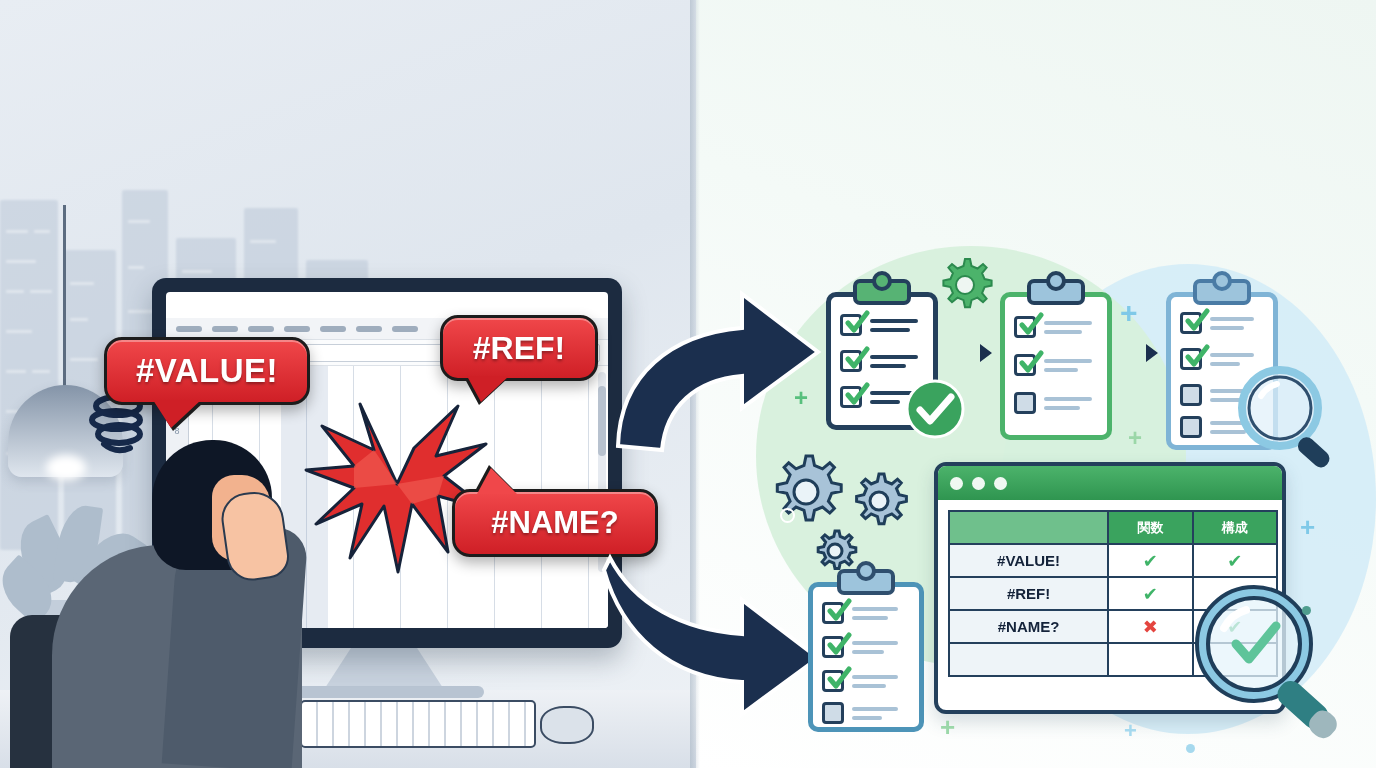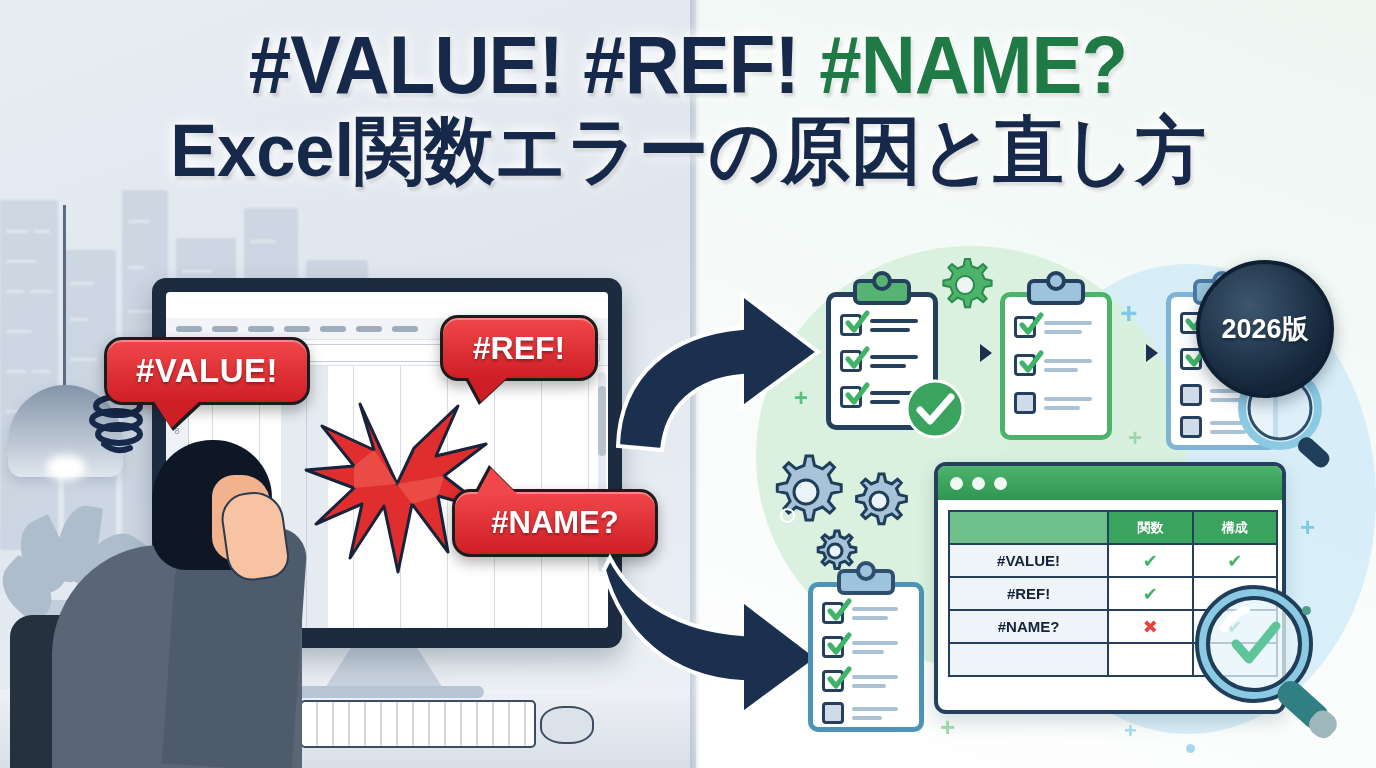--- a/index.html
+++ b/index.html
@@ -463,23 +463,20 @@
     </div>
   </div>
 
   <svg class="mag" style="left:1228px;top:358px;width:120px;height:120px;" viewBox="0 0 120 120">
     <circle cx="52" cy="50" r="38" fill="#dff0fa" fill-opacity=".7" stroke="#8cc9e3" stroke-width="8"></circle>
     <circle cx="52" cy="50" r="31" fill="none" stroke="#2f4f6e" stroke-width="3"></circle>
     <path d="M33 38 a26 26 0 0 1 16-12" fill="none" stroke="#ffffff" stroke-width="6" stroke-linecap="round"></path>
     <rect x="78" y="76" width="36" height="17" rx="8" transform="rotate(42 78 76)" fill="#1f3e5a"></rect>
   </svg>
 
-  <div class="badge">
-    <span>2026版</span>
-  </div>
 
   <svg class="gear" style="left:766px;top:452px;width:80px;height:80px;" viewBox="0 0 80 80">
     <path d="M40 4 l6.5 0 2 9.5 8 3.3 7.3-6 4.6 4.6-6 7.3 3.3 8 9.5 2 0 6.5-9.5 2-3.3 8 6 7.3-4.6 4.6-7.3-6-8 3.3-2 9.5-6.5 0-2-9.5-8-3.3-7.3 6-4.6-4.6 6-7.3-3.3-8-9.5-2 0-6.5 9.5-2 3.3-8-6-7.3 4.6-4.6 7.3 6 8-3.3z" fill="#a8c3d8" stroke="#1f3e5a" stroke-width="3"></path>
     <circle cx="40" cy="40" r="12" fill="#eaf3f8" stroke="#1f3e5a" stroke-width="3"></circle>
   </svg>
   <svg class="gear" style="left:848px;top:470px;width:62px;height:62px;" viewBox="0 0 62 62">
     <path d="M31 4 l5 0 1.6 7.3 6.2 2.6 5.7-4.7 3.7 3.7-4.7 5.7 2.6 6.2 7.3 1.6 0 5-7.3 1.6-2.6 6.2 4.7 5.7-3.7 3.7-5.7-4.7-6.2 2.6-1.6 7.3-5 0-1.6-7.3-6.2-2.6-5.7 4.7-3.7-3.7 4.7-5.7-2.6-6.2-7.3-1.6 0-5 7.3-1.6 2.6-6.2-4.7-5.7 3.7-3.7 5.7 4.7 6.2-2.6z" fill="#a8c3d8" stroke="#1f3e5a" stroke-width="3"></path>
     <circle cx="31" cy="31" r="9" fill="#eaf3f8" stroke="#1f3e5a" stroke-width="3"></circle>
   </svg>
   <svg class="gear" style="left:812px;top:528px;width:46px;height:46px;" viewBox="0 0 46 46">
@@ -586,21 +583,14 @@
   <div class="plus" style="left:1120px;top:296px;font-size:30px;color:#7fc9e8;">+</div>
   <div class="plus" style="left:794px;top:384px;font-size:24px;">+</div>
   <div class="plus" style="left:1128px;top:424px;font-size:24px;color:#9bd7a8;">+</div>
   <div class="plus" style="left:1300px;top:512px;font-size:26px;color:#7fc9e8;">+</div>
   <div class="plus" style="left:940px;top:712px;font-size:26px;color:#9bd7a8;">+</div>
   <div class="plus" style="left:1124px;top:718px;font-size:22px;color:#a6d9ee;">+</div>
   <div class="dot" style="left:780px;top:508px;width:11px;height:11px;border:2px solid #ffffff;"></div>
   <div class="dot" style="left:1302px;top:606px;width:9px;height:9px;background:#4f9d8e;"></div>
   <div class="dot" style="left:1186px;top:744px;width:9px;height:9px;background:#a6d9ee;"></div>
 
-  <div class="title">
-    <div class="t1">
-      <span class="navy">#VALUE! #REF!</span>
-      <span class="green">#NAME?</span>
-    </div>
-    <div class="t2">Excel関数エラーの原因と直し方</div>
-  </div>
 
 </div>
 
 </body></html>

